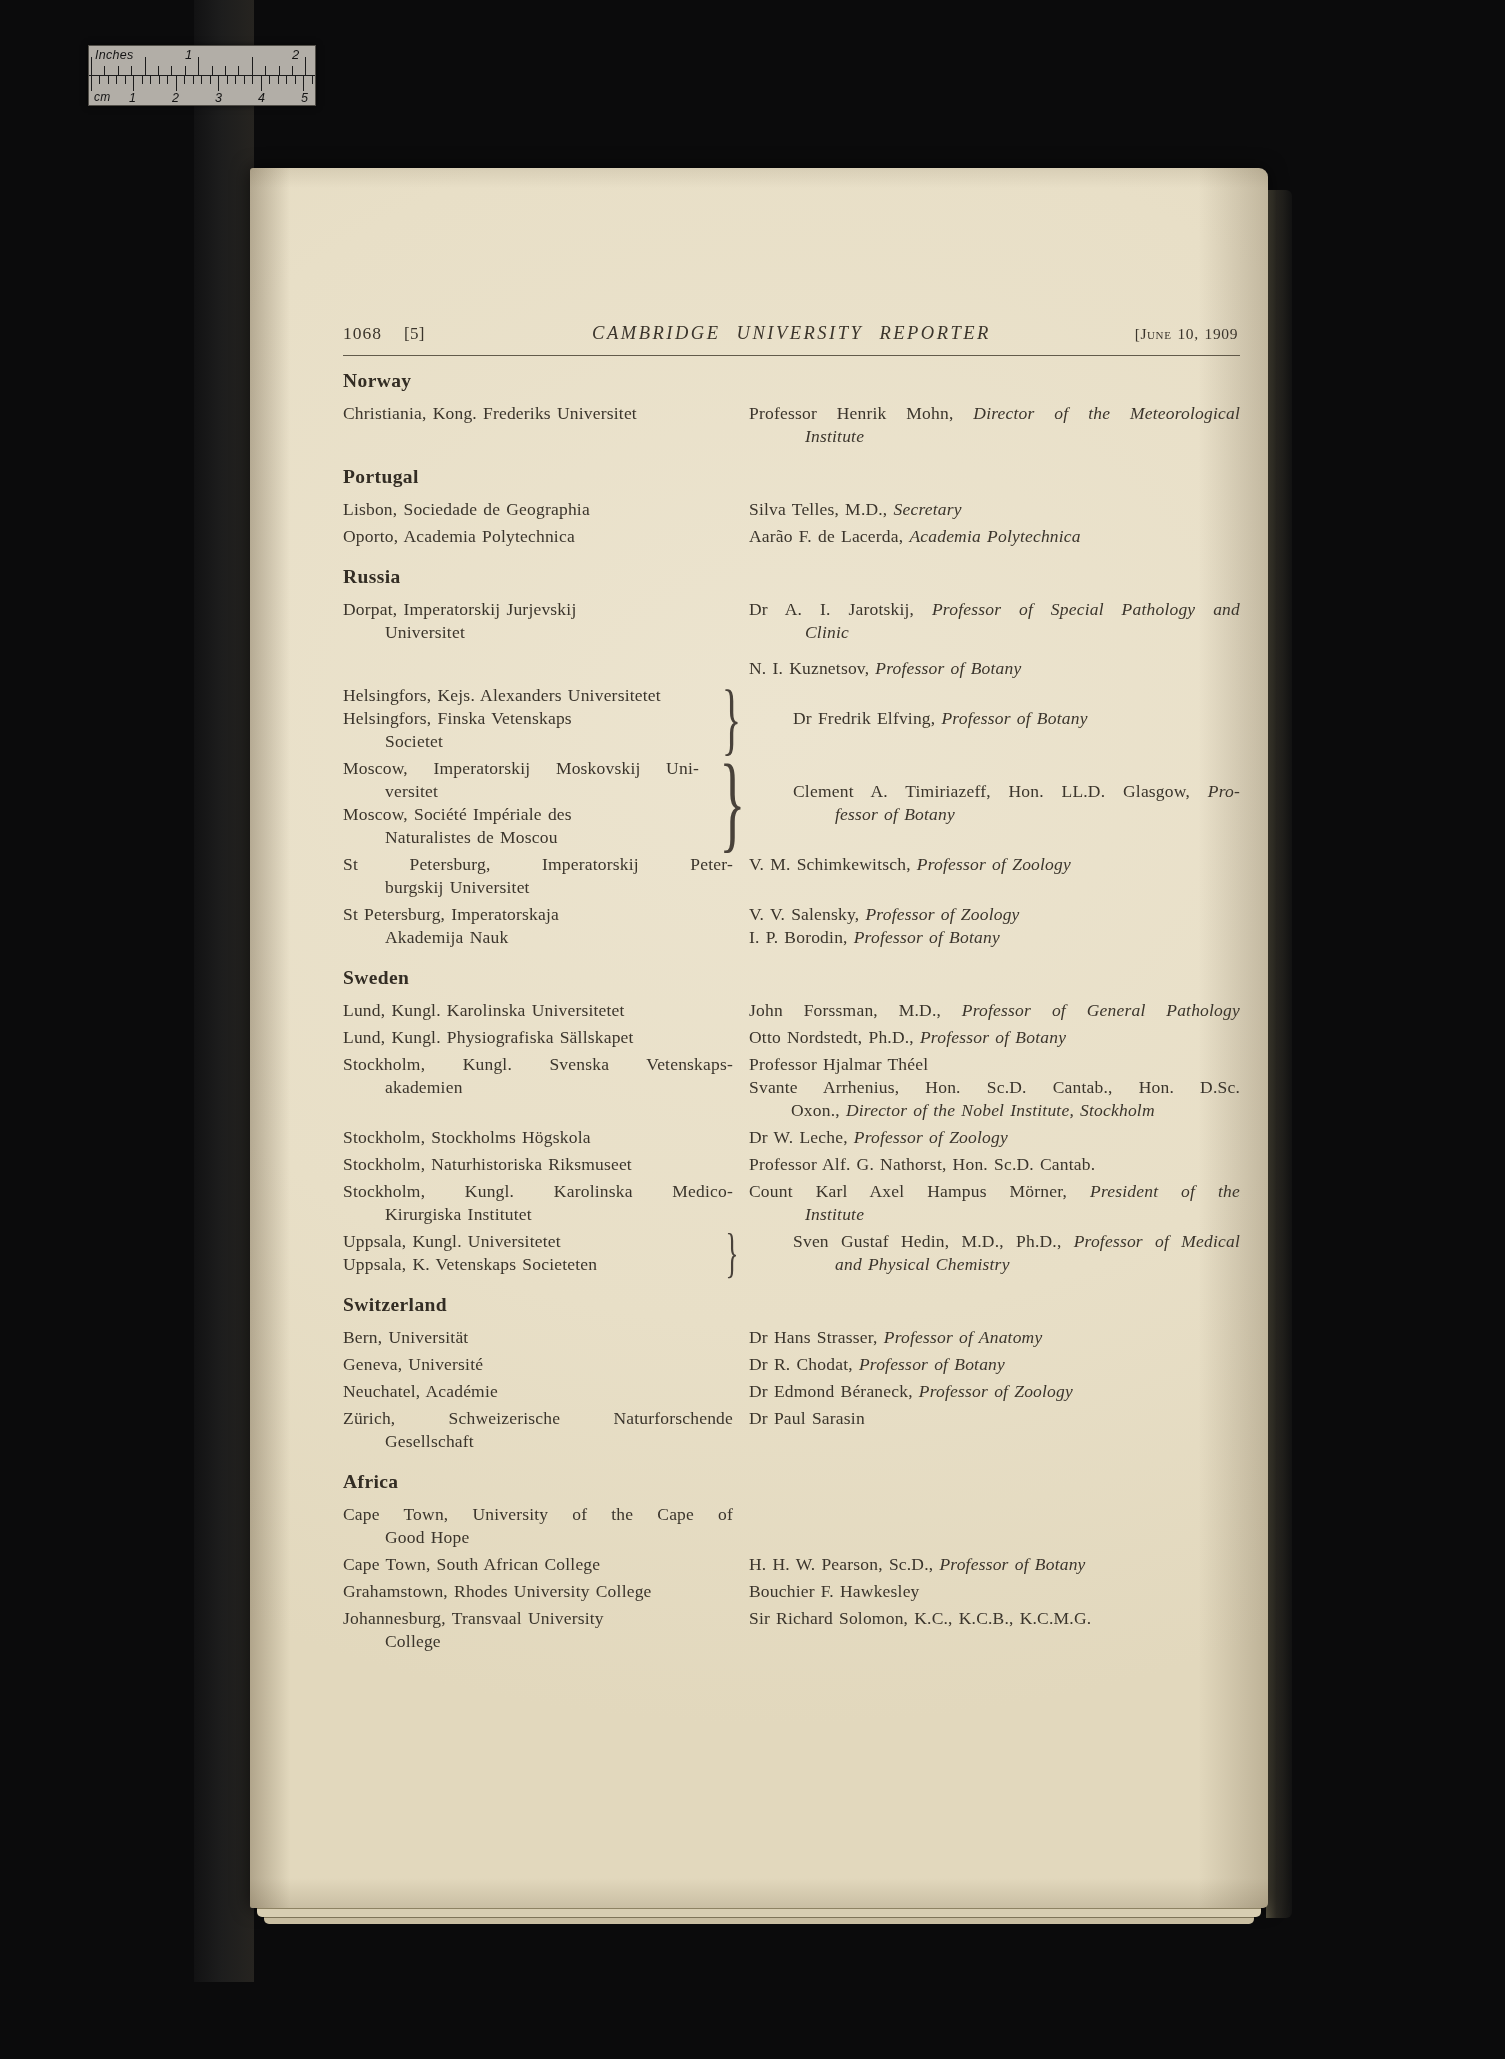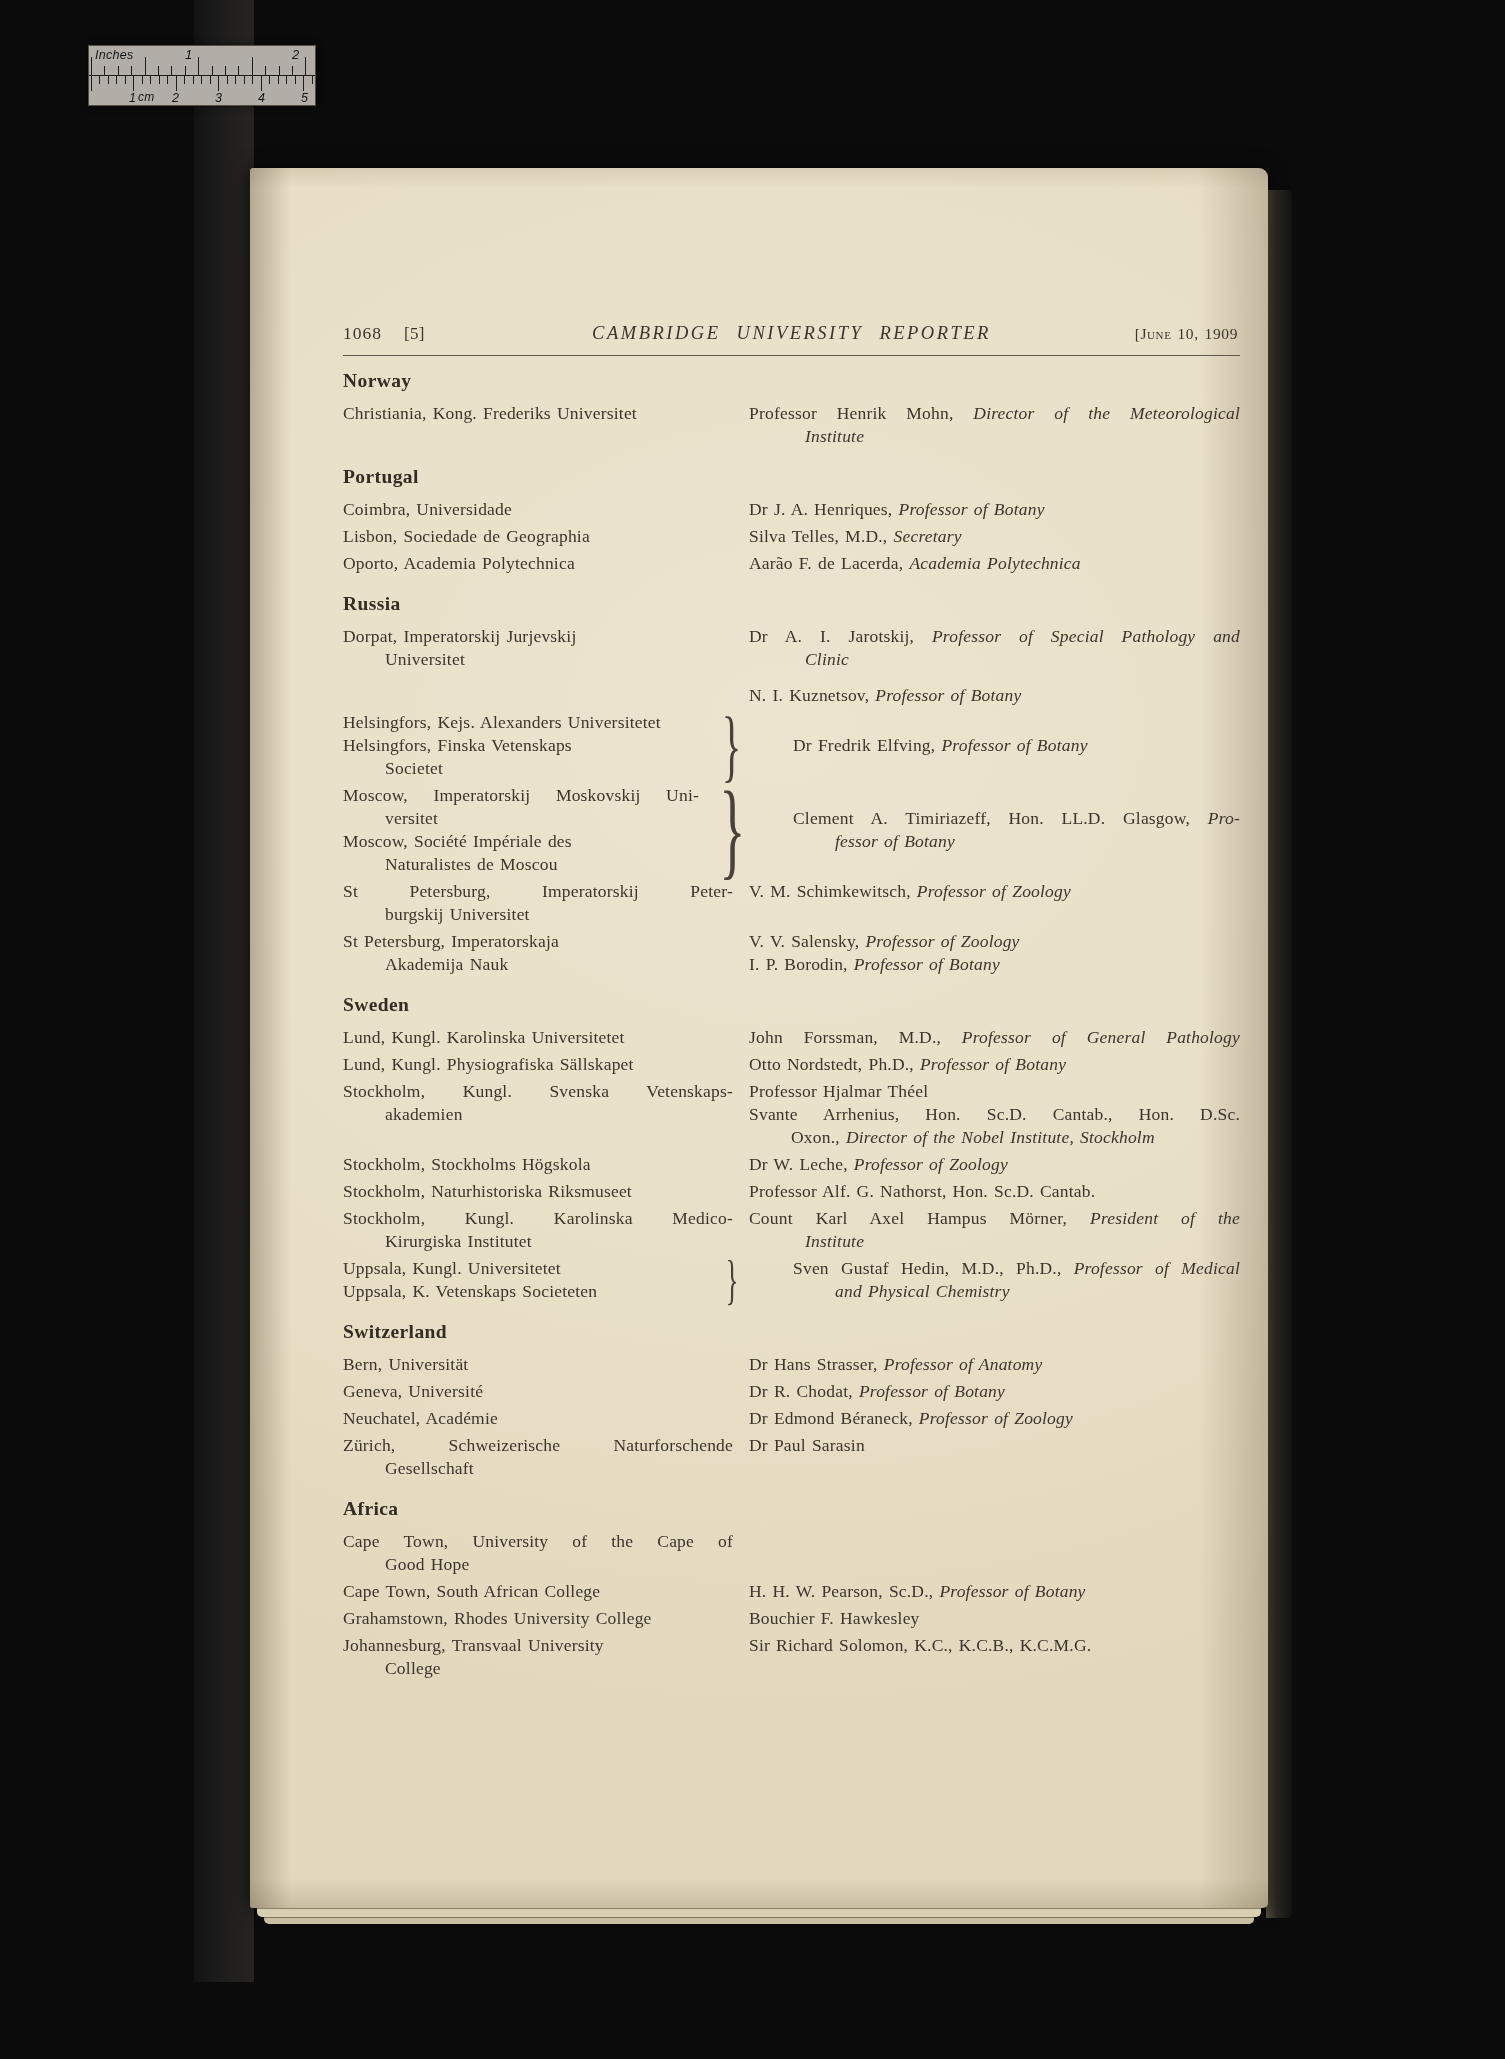--- a/index.html
+++ b/index.html
@@ -27,21 +27,21 @@
     background:#b2aea7; border:1px solid #514e48;
     font-family:"Liberation Sans","DejaVu Sans",sans-serif; color:#151515;
     box-shadow:0 0 6px rgba(0,0,0,.6);
     font-style:italic;
   }
   .ruler-mid { position:absolute; left:0; right:0; top:29px; height:1px; background:#1c1c1c; }
   .inch-zone { position:absolute; left:0; right:0; top:0; height:29px; }
   .cm-zone   { position:absolute; left:0; right:0; top:30px; height:30px; }
   .ruler-label { position:absolute; font-size:12.5px; letter-spacing:.3px; }
   .inch-zone .ruler-label { left:6px; top:2px; }
-  .cm-zone .ruler-label { left:5px; bottom:2px; font-size:12px;margin-left:44px; }
+  .cm-zone .ruler-label { left:5px; bottom:2px; font-size:12px; }
   .inch-ticks { position:absolute; left:2px; right:0; bottom:0; height:18px;
     background-image:
       repeating-linear-gradient(90deg,#1c1c1c 0 1px,transparent 1px 13.4px),
       repeating-linear-gradient(90deg,#1c1c1c 0 1px,transparent 1px 53.6px);
     background-size:100% 9px,100% 18px;
     background-position:left bottom,left bottom;
     background-repeat:no-repeat,no-repeat;
   }
   .cm-ticks { position:absolute; left:2px; right:0; top:0; height:15px;
     background-image:
@@ -158,30 +158,20 @@
                 <div class="dline j"><span>Professor Henrik Mohn, </span><i>Director of the Meteorological</i></div>
                 <div class="dline ind2"><i>Institute</i></div>
               </div>
             </div>
           </section>
           <section class="sec">
             <h3 class="sec-title">Portugal</h3>
             <div class="row">
               <div class="inst-col">
                 <div class="inst">
-                  <div class="iline">Coimbra, Universidade</div>
-                </div>
-              </div>
-              <div class="del-col">
-                <div class="dline"><span>Dr J. A. Henriques, </span><i>Professor of Botany</i></div>
-              </div>
-            </div>
-            <div class="row">
-              <div class="inst-col">
-                <div class="inst">
                   <div class="iline">Lisbon, Sociedade de Geographia</div>
                 </div>
               </div>
               <div class="del-col">
                 <div class="dline"><span>Silva Telles, M.D., </span><i>Secretary</i></div>
               </div>
             </div>
             <div class="row">
               <div class="inst-col">
                 <div class="inst">

